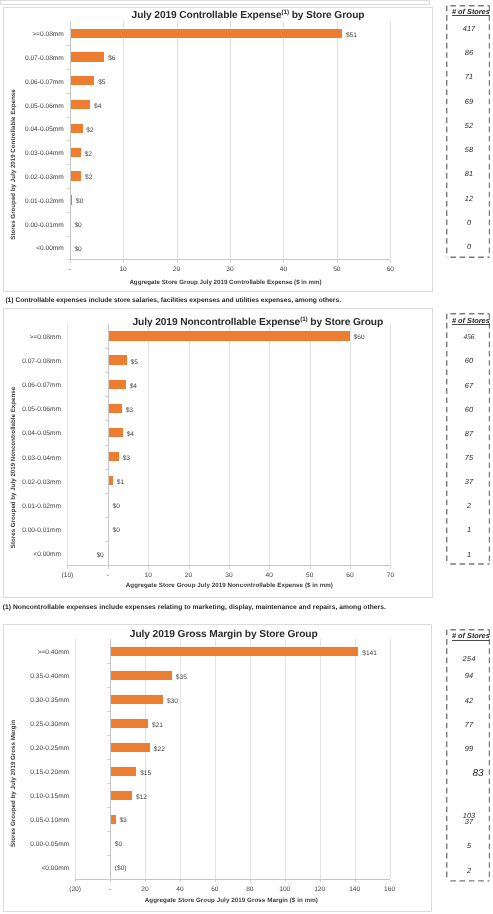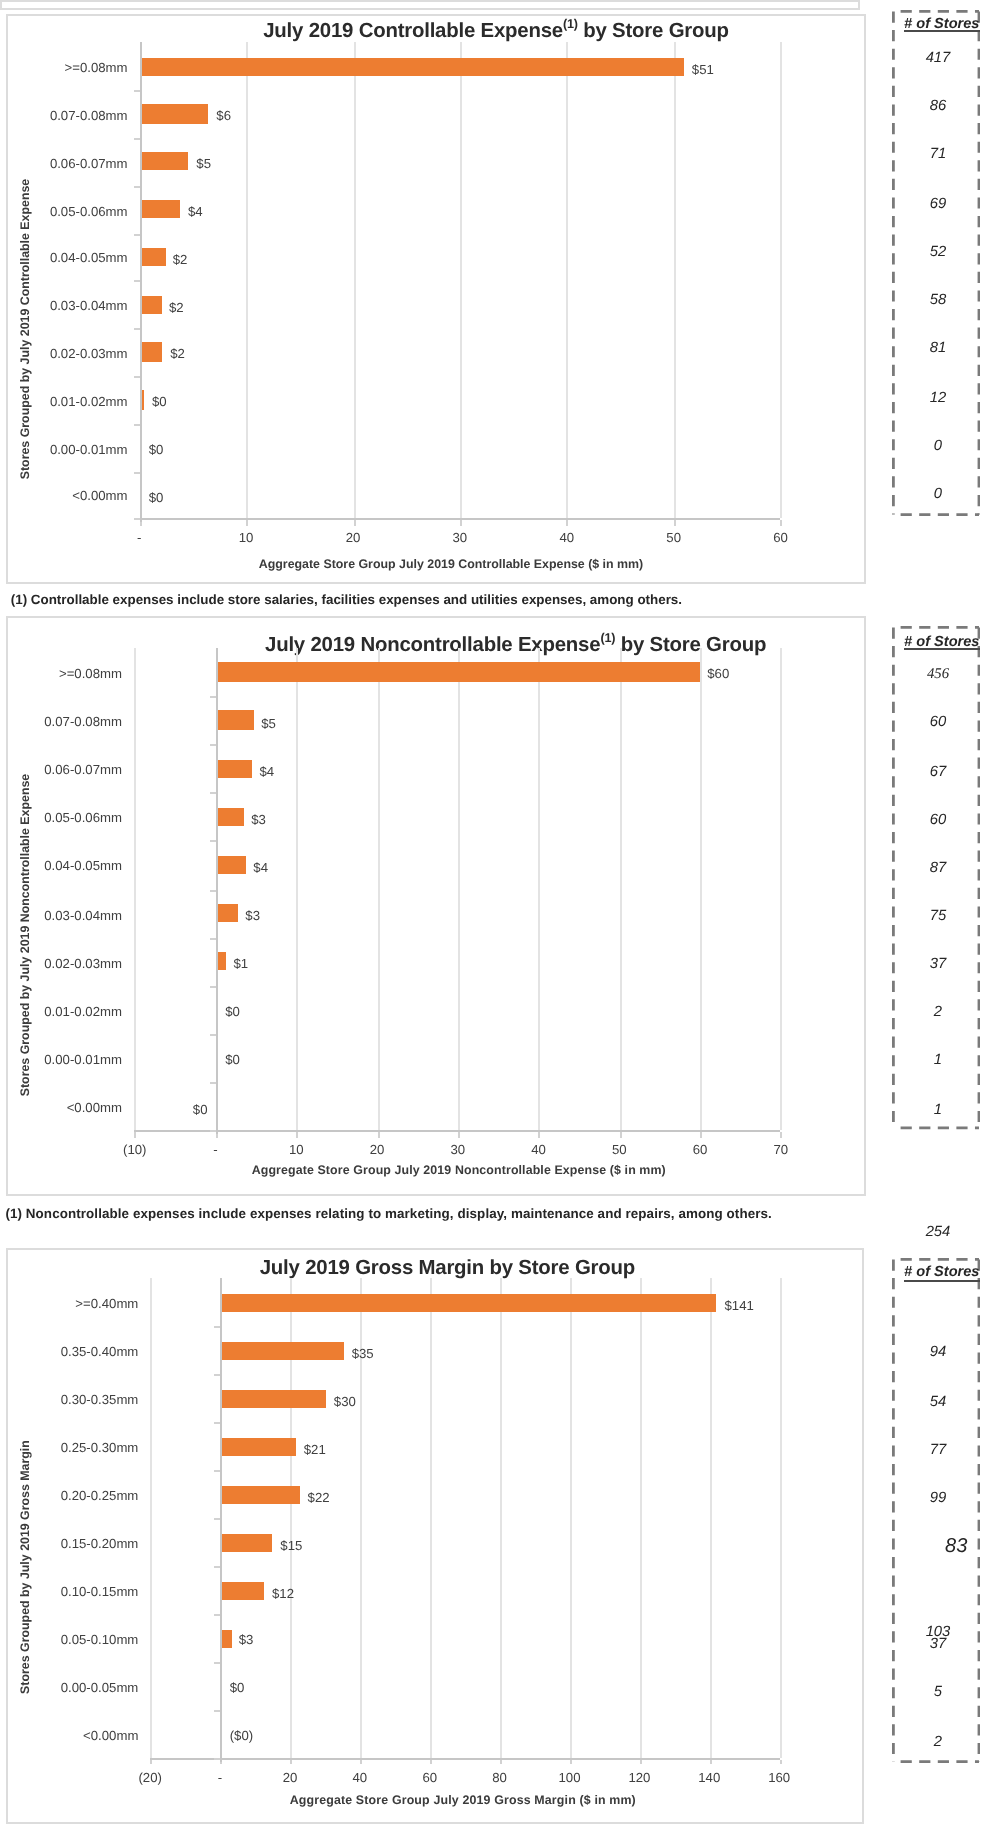--- a/index.html
+++ b/index.html
@@ -286,23 +286,23 @@
       <div class="ylabel" style="left: -97px; top: 778.5px; width: 220px; font-size: 6.2px; text-align: center; transform: rotate(-90deg); transform-origin: center center; line-height: 9px;">Stores Grouped by July 2019  Gross Margin</div>
       <div class="storesbox" style="left: 445.9px; top: 629.1px; width: 44.2px; height: 252.6px;"><svg width="44.200000000000045" height="252.60000000000002" viewBox="0 0 44.200000000000045 252.60000000000002">
           <g fill="none" stroke="#7a7a7a" stroke-width="1.4" stroke-dasharray="5.6 3.7">
             <path d="M0.7 0.7 H43.50000000000004" stroke-dashoffset="-3.6"></path>
             <path d="M0.7 251.90000000000003 H43.50000000000004" stroke-dashoffset="-3.6"></path>
             <path d="M0.7 0.7 V251.90000000000003"></path>
             <path d="M43.50000000000004 0.7 V251.90000000000003"></path>
           </g>
         </svg></div>
       <div class="storeshdr" style="left: 448.8px; top: 631.3px; width: 44.2px; font-size: 7.3px; line-height: 9px;"><span># of Stores</span></div>
-      <div class="storesval" style="left: 446.9px; top: 611px; width: 44.2px; font-size: 7.4px; line-height: 10px;">254</div>
+      <div class="storesval" style="left: 446.9px; top: 655px; width: 44.2px; font-size: 7.4px; line-height: 10px; font-family: Liberation Mono, monospace;">254</div>
       <div class="storesval" style="left: 446.9px; top: 671.39px; width: 44.2px; font-size: 7.4px; line-height: 10px;">94</div>
-      <div class="storesval" style="left: 446.9px; top: 695.68px; width: 44.2px; font-size: 7.4px; line-height: 10px;">54</div>
+      <div class="storesval" style="left: 446.9px; top: 695.68px; width: 44.2px; font-size: 7.4px; line-height: 10px;">42</div>
       <div class="storesval" style="left: 446.9px; top: 719.97px; width: 44.2px; font-size: 7.4px; line-height: 10px;">77</div>
       <div class="storesval" style="left: 446.9px; top: 744.26px; width: 44.2px; font-size: 7.4px; line-height: 10px;">99</div>
       <div class="storesval" style="left: 456px; top: 768.55px; width: 44.2px; font-size: 10px; line-height: 10px;">83</div>
       <div class="storesval" style="left: 446.9px; top: 792.84px; width: 44.2px; font-size: 7.4px; line-height: 10px; margin-top: 18px;">103</div>
       <div class="storesval" style="left: 446.9px; top: 817.13px; width: 44.2px; font-size: 7.4px; line-height: 10px;">37</div>
       <div class="storesval" style="left: 446.9px; top: 841.42px; width: 44.2px; font-size: 7.4px; line-height: 10px;">5</div>
       <div class="storesval" style="left: 446.9px; top: 865.71px; width: 44.2px; font-size: 7.4px; line-height: 10px;">2</div>
     </div>
     <div class="footnote" style="left: 5.4px; top: 296px; font-size: 6.7px; line-height: 9px; letter-spacing: 0px;">(1) Controllable expenses include store salaries, facilities expenses and utilities expenses, among others.</div>
     <div class="footnote" style="left: 2.7px; top: 603.2px; font-size: 6.7px; line-height: 9px; letter-spacing: 0.05px;">(1) Noncontrollable expenses include expenses relating to marketing, display, maintenance and repairs, among others.</div>

